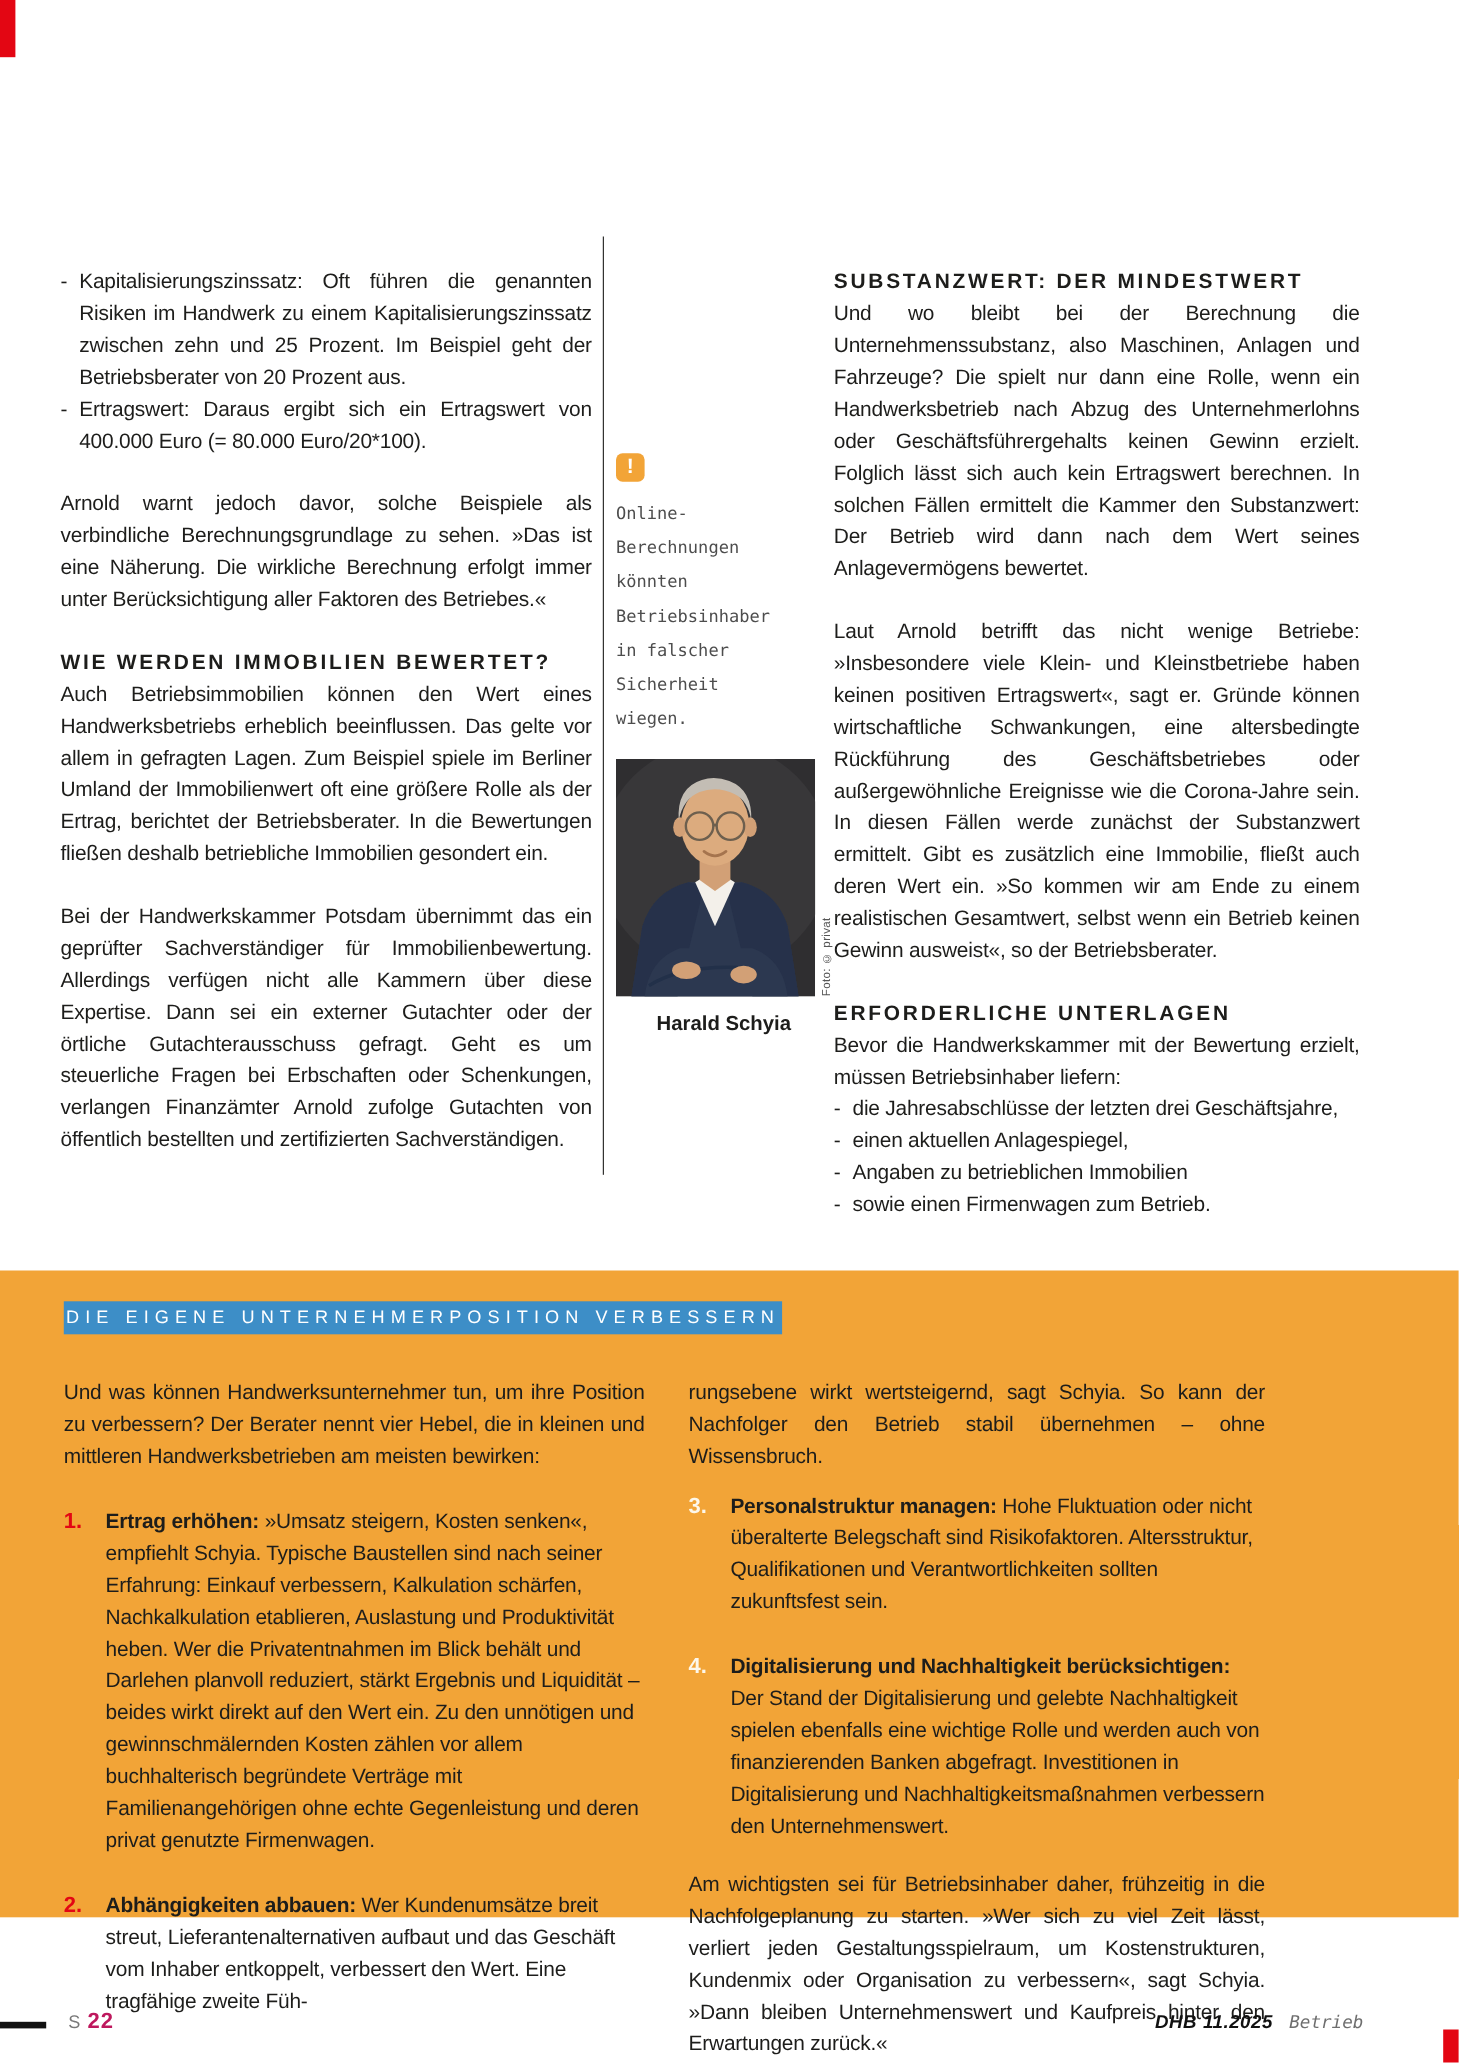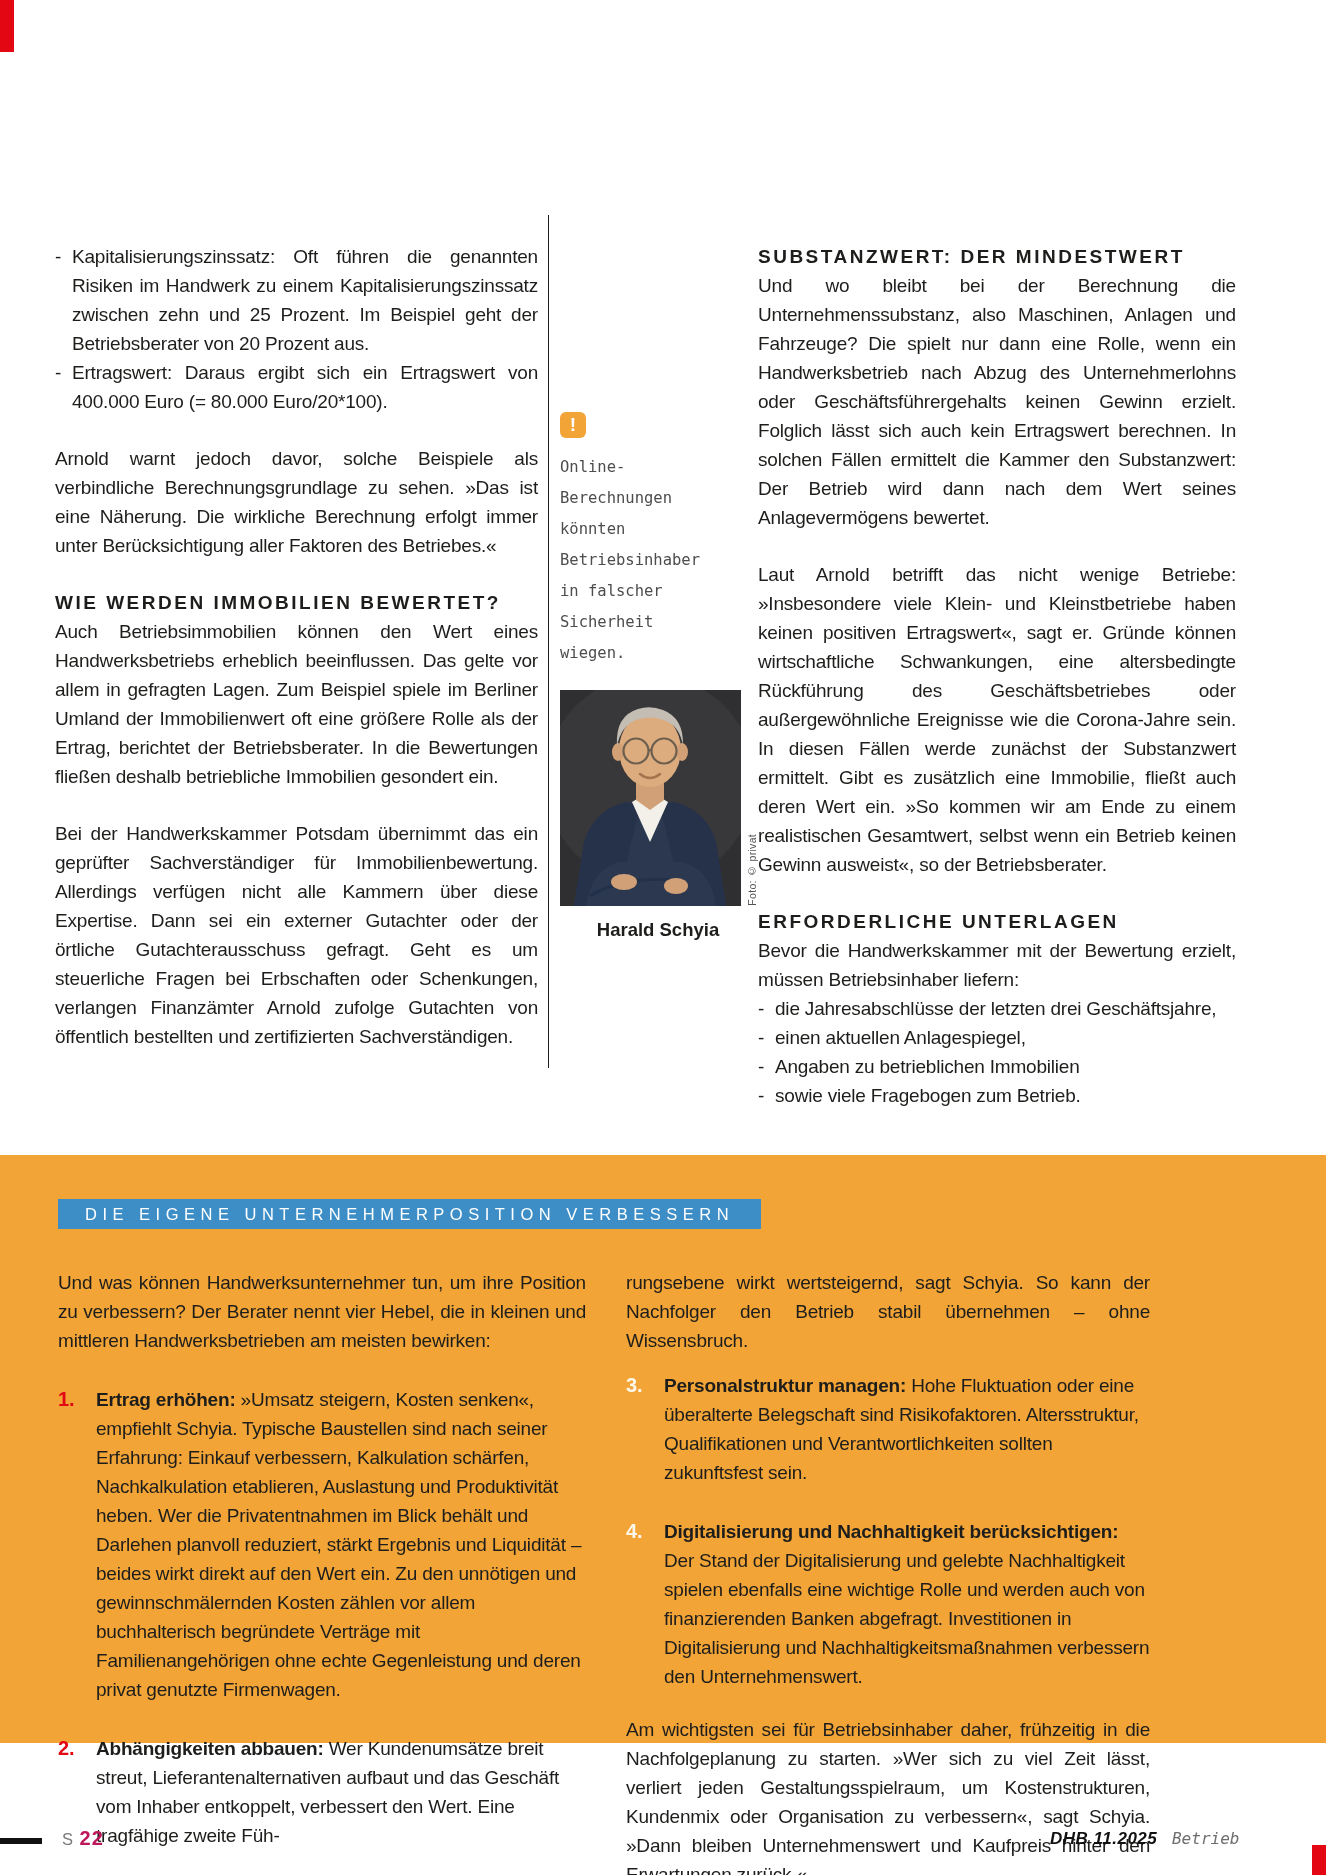--- a/index.html
+++ b/index.html
@@ -50,22 +50,22 @@
   }
   .photo-caption { margin-top:13px; font-size:18.5px; font-weight:bold; letter-spacing:0; text-align:center; }
 
   
   .infobox {
     left:0; top:1155px; width:1326px; height:588px; background:#f2a437;
     padding:28px 58px 0 58px;
   }
   .ib-heading {
     display:inline-block; background:#3d8ec7; color:#ffffff;
-    font-size:16.5px; line-height:30px; padding:0 27px; letter-spacing:5.5px;
-    font-weight:400; white-space:nowrap;margin-top:16px;
+    font-size:16.5px; line-height:30px; padding:0 2px; letter-spacing:5.5px;
+    font-weight:400; white-space:nowrap;
   }
   .ib-cols { display:flex; margin-top:39px; }
   .ib-col-left  { width:528px; }
   .ib-col-right { width:524px; margin-left:40px; }
   .ib-item { position:relative; padding-left:38px; margin-top:30px; }
   .ib-item.first-right { margin-top:16px; }
   .ib-item .num {
     position:absolute; left:0; top:0; font-weight:bold; font-size:20px; line-height:29px;
   }
   .num-red   { color:#e30613; }
@@ -168,21 +168,21 @@
     <div class="dash-item">
       <span class="dash">-</span>
       <span>einen aktuellen Anlagespiegel,</span>
     </div>
     <div class="dash-item">
       <span class="dash">-</span>
       <span>Angaben zu betrieblichen Immobilien</span>
     </div>
     <div class="dash-item">
       <span class="dash">-</span>
-      <span>sowie viele Fragebogen zum Betrieb.</span>
+      <span>sowie einen Firmenwagen zum Betrieb.</span>
     </div>
   </div>
 </div>
 
 <div class="abs infobox">
   <div class="ib-heading">DIE EIGENE UNTERNEHMERPOSITION VERBESSERN</div>
   <div class="ib-cols">
     <div class="ib-col-left">
       <p class="ib-text">Und was können Handwerksunternehmer tun, um ihre Position zu verbessern? Der Berater nennt vier Hebel, die in kleinen und mittleren Handwerksbetrieben am meisten bewirken:</p>
       <div class="ib-item">
@@ -191,21 +191,21 @@
       </div>
       <div class="ib-item">
         <span class="num num-red">2.</span>
         <span class="ib-text"><span class="ib-title">Abhängigkeiten abbauen:</span><span> Wer Kundenumsätze breit streut, Lieferantenalternativen aufbaut und das Geschäft vom Inhaber entkoppelt, verbessert den Wert. Eine tragfähige zweite Füh-</span></span>
       </div>
     </div>
     <div class="ib-col-right">
       <p class="ib-text">rungsebene wirkt wertsteigernd, sagt Schyia. So kann der Nachfolger den Betrieb stabil übernehmen – ohne Wissensbruch.</p>
       <div class="ib-item first-right">
         <span class="num num-white">3.</span>
-        <span class="ib-text"><span class="ib-title">Personalstruktur managen:</span><span> Hohe Fluktuation oder eine überalterte Belegschaft sind Risikofaktoren. Altersstruktur, Qualifikationen und Verantwortlichkeiten sollten zukunftsfest sein.</span></span>
+        <span class="ib-text"><span class="ib-title">Personalstruktur managen:</span><span> Hohe Fluktuation oder nicht überalterte Belegschaft sind Risikofaktoren. Altersstruktur, Qualifikationen und Verantwortlichkeiten sollten zukunftsfest sein.</span></span>
       </div>
       <div class="ib-item">
         <span class="num num-white">4.</span>
         <span class="ib-text"><span class="ib-title">Digitalisierung und Nachhaltigkeit berücksichtigen:</span><span> Der Stand der Digitalisierung und gelebte Nachhaltigkeit spielen ebenfalls eine wichtige Rolle und werden auch von finanzierenden Banken abgefragt. Investitionen in Digitalisierung und Nachhaltigkeitsmaßnahmen verbessern den Unternehmenswert.</span></span>
       </div>
       <p class="ib-text ib-outro">Am wichtigsten sei für Betriebsinhaber daher, frühzeitig in die Nachfolgeplanung zu starten. »Wer sich zu viel Zeit lässt, verliert jeden Gestaltungsspielraum, um Kostenstrukturen, Kundenmix oder Organisation zu verbessern«, sagt Schyia. »Dann bleiben Unternehmenswert und Kaufpreis hinter den Erwartungen zurück.«</p>
     </div>
   </div>
 </div>
 

